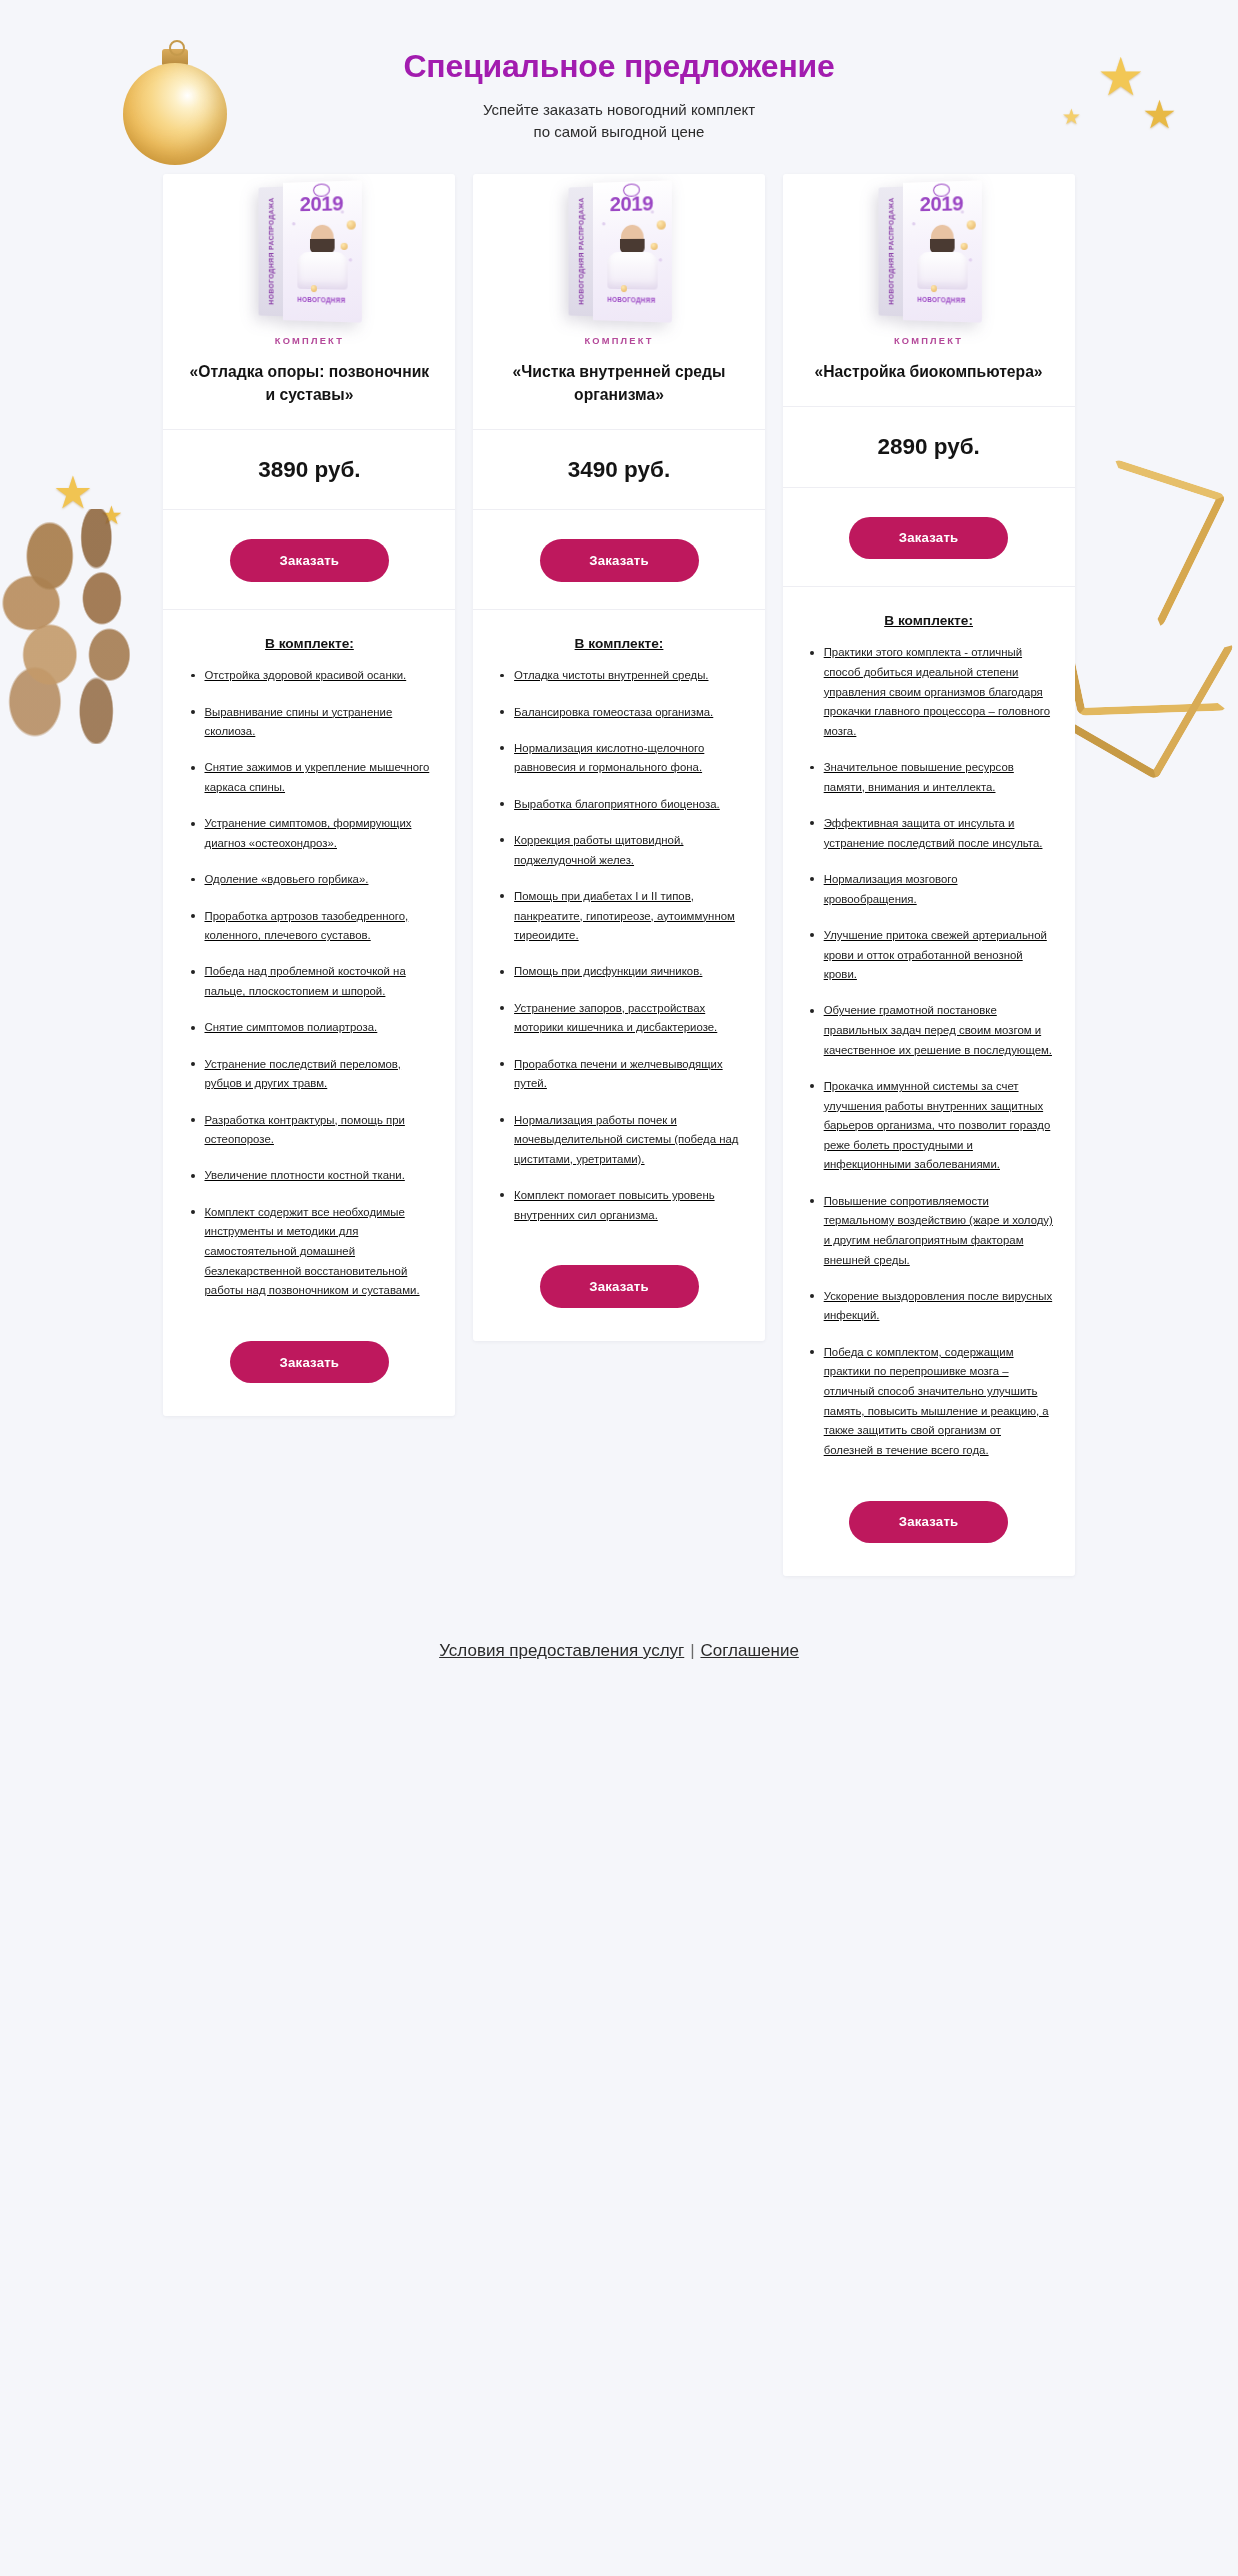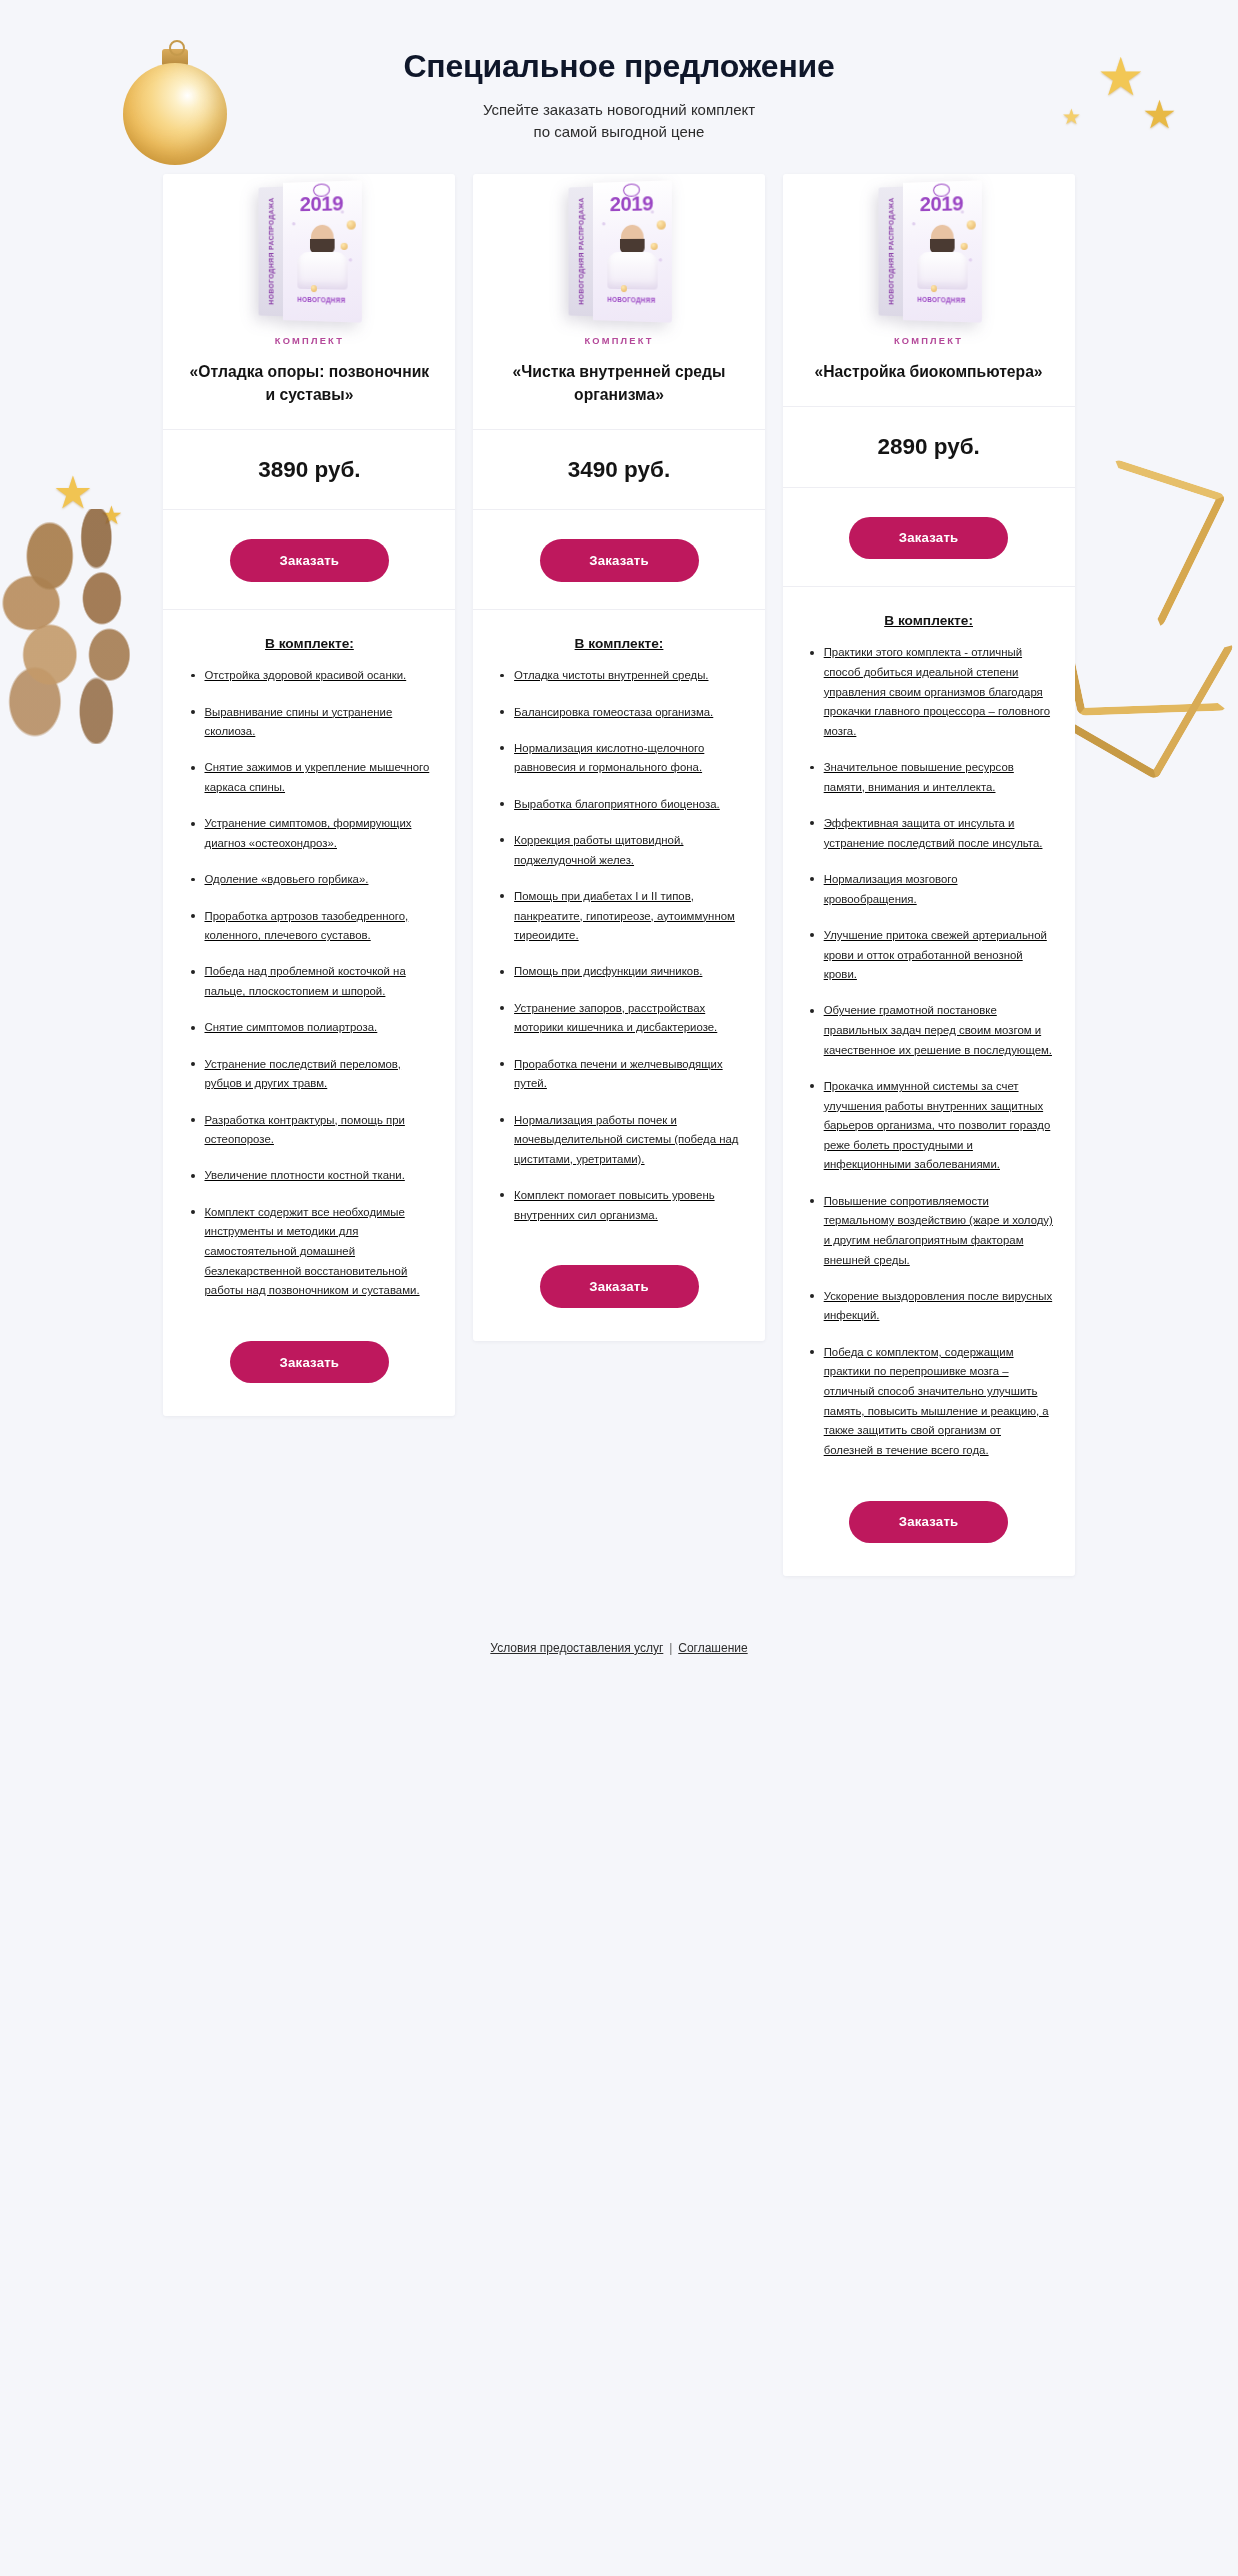--- a/index.html
+++ b/index.html
@@ -90,21 +90,21 @@
   }
 
   
   .page { position: relative; z-index: 2; }
 
   .header { text-align: center; padding: 47px 0 0 0; }
 
   .page-title {
     font-size: 32px;
     font-weight: bold;
-    color: #0f172a;
+    color: #a21caf;
     letter-spacing: -0.2px;
     line-height: 1.2;
   }
 
   .page-subtitle {
     margin-top: 13.7px;
     font-size: 15px;
     color: #2c2c2c;
     line-height: 1.45;
   }
@@ -307,21 +307,21 @@
   .footer-legal {
     font-size: 11.3px;
     color: #2b2b2b;
     line-height: 1.65;
     max-width: 549px;
     margin: 0 auto;
   }
   .footer-legal b { font-weight: bold; }
   .footer-links {
     margin-top: 6.9px;
-    font-size: 12px;
+    font-size: 17px;
     color: #2b2b2b;
   }
   .footer-links a {
     color: #2b2b2b;
     text-decoration: underline;
   }
   .footer-sep { margin: 0 5.9px; color: #6a6a6a; }
 </style>
 </head>
 <body>

